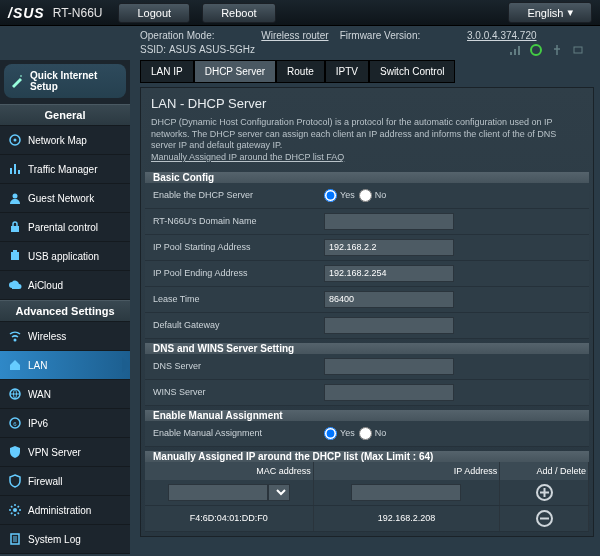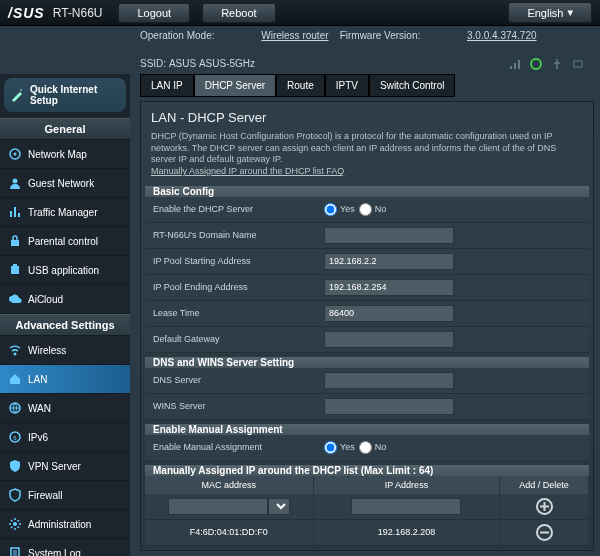--- a/index.html
+++ b/index.html
@@ -4,21 +4,21 @@
 <style>
   * { box-sizing: border-box; margin: 0; padding: 0; font-family: Arial, sans-serif; }
   body { background: #2a3b47; color: #fff; font-size: 11px; width: 600px; height: 556px; overflow: hidden; }
   .topbar { display: flex; align-items: center; height: 26px; background: linear-gradient(#1a242c,#0d1419); border-bottom: 1px solid #000; }
   .brand { font-weight: bold; font-size: 14px; letter-spacing: 1px; padding: 0 8px; font-style: italic; }
   .model { font-size: 12px; color: #e6e6e6; padding-right: 10px; }
   .topbtn { background: linear-gradient(#4a5862,#2a343c); border: 1px solid #1a1f25; color: #fff; padding: 3px 18px; margin: 0 6px; border-radius: 3px; font-size: 11px; cursor: pointer; }
   .langbtn { margin-left: auto; margin-right: 8px; display:flex; align-items:center; gap:4px;}
   .info-row { padding: 4px 10px 2px 140px; color: #cfd6db; font-size: 10px; }
   .info-row .ul { text-decoration: underline; margin-left: 44px; }
-  .ssid-row { padding: 0 10px 4px 140px; color: #cfd6db; font-size: 10px; display:flex; align-items:center;margin-top:14px;}
+  .ssid-row { padding: 0 10px 4px 140px; color: #cfd6db; font-size: 10px; display:flex; align-items:center;}
   .status-icons { margin-left:auto; display:flex; gap:8px; padding-right:6px;}
   .stico { width:13px; height:13px; opacity:0.6; display:flex; align-items:center; justify-content:center;}
   .layout { display: flex; }
   .sidebar { width: 130px; background: #1c252d; }
   .quick { background: linear-gradient(#2e4a5c,#25404f); margin: 4px 4px 6px 4px; padding: 6px 6px; border-radius: 8px; display:flex; align-items:center; gap:6px;}
   .quick-text { font-size: 10px; font-weight: bold; line-height: 1.1; }
   .sec-header { background: linear-gradient(#394851,#2b3941); text-align: center; padding: 4px 0; font-size: 11px; font-weight: bold; border-top:1px solid #4a5962; border-bottom:1px solid #141a1f;}
   .navitem { display:flex; align-items:center; gap:6px; padding: 7px 8px; border-bottom:1px solid #141a1f; font-size:10px; cursor:pointer; }
   .navitem.active { background: linear-gradient(90deg,#2f88c7,#1c5e8f); position:relative;}
   .navitem.active::after { content:""; position:absolute; right:-8px; top:50%; transform:translateY(-50%); border:8px solid transparent; border-left-color:#1c5e8f;}
@@ -32,21 +32,21 @@
   .panel-desc { font-size: 9px; color:#b9c3c9; padding: 0 10px 4px 10px; line-height:1.3;}
   .panel-desc .ul { text-decoration: underline; }
   .section-head { background: linear-gradient(#55636c,#46545d); padding:0 8px; font-size:10px; font-weight:bold; margin:4px 4px 0 4px;}
   .formrow { display:flex; align-items:center; border-bottom:1px solid #25313a; margin:0 4px; min-height:26px; background:#2e3d47;}
   .formrow .lbl { width: 175px; padding:4px 8px; font-size:9px; color:#cdd5da;}
   .formrow .val { flex:1; padding:2px 4px; display:flex; align-items:center; gap:4px;}
   .txtinput { background:#4d5b64; border:1px solid #2a343c; color:#fff; font-size:9px; padding:2px 4px; width:130px; height:17px;}
   .radio-wrap { display:flex; align-items:center; gap:3px; color:#cdd5da; font-size:9px;}
   .tbl { margin:0 4px;}
   .tbl-head { display:flex; background:#3b4a54; font-size:9px;}
-  .tbl-head > div { padding:4px 2px; text-align:center; border-right:1px solid #2a343c;}
+  .tbl-head > div { padding:4px 2px; text-align:right; border-right:1px solid #2a343c;}
   .tbl-row { display:flex; background:#2e3d47; border-bottom:1px solid #25313a; font-size:9px;}
   .tbl-row > div { padding:4px 2px; text-align:center; border-right:1px solid #2a343c; display:flex; align-items:center; justify-content:center;}
   .col-mac { width:38%;}
   .col-ip { width:42%;}
   .col-act { width:20%;}
   .circ-btn { width:17px; height:17px; border-radius:50%; border:2px solid #cfd6db; display:inline-flex; align-items:center; justify-content:center; cursor:pointer; font-size:12px; color:#cfd6db; line-height:1;}
   .sel { background:#4d5b64; border:1px solid #2a343c; color:#fff; font-size:10px; height:17px;}
   svg { display:block; }
 </style>
 </head>
@@ -121,33 +121,33 @@
             <svg width="14" height="14" viewBox="0 0 14 14">
               <circle cx="7" cy="7" r="5" fill="none" stroke="#6cf" stroke-width="1.5"></circle>
               <circle cx="7" cy="7" r="1.5" fill="#6cf"></circle>
             </svg>
           </span>
           <span>Network Map</span>
         </div>
         <div class="navitem">
           <span class="navicon">
             <svg width="14" height="14" viewBox="0 0 14 14">
+              <path d="M2 12h2V6H2zM6 12h2V2H6zM10 12h2V8h-2z" fill="#6cf"></path>
+            </svg>
+          </span>
+          <span>Traffic Manager</span>
+        </div>
+        <div class="navitem">
+          <span class="navicon">
+            <svg width="14" height="14" viewBox="0 0 14 14">
               <circle cx="7" cy="5" r="2.5" fill="#6cf"></circle>
               <path d="M2 13c0-3 2-5 5-5s5 2 5 5" fill="#6cf"></path>
             </svg>
           </span>
           <span>Guest Network</span>
-        </div>
-        <div class="navitem">
-          <span class="navicon">
-            <svg width="14" height="14" viewBox="0 0 14 14">
-              <path d="M2 12h2V6H2zM6 12h2V2H6zM10 12h2V8h-2z" fill="#6cf"></path>
-            </svg>
-          </span>
-          <span>Traffic Manager</span>
         </div>
         <div class="navitem">
           <span class="navicon">
             <svg width="14" height="14" viewBox="0 0 14 14">
               <rect x="3" y="6" width="8" height="6" fill="#6cf"></rect>
               <path d="M5 6V4a2 2 0 014 0v2" fill="none" stroke="#6cf" stroke-width="1.5"></path>
             </svg>
           </span>
           <span>Parental control</span>
         </div>

